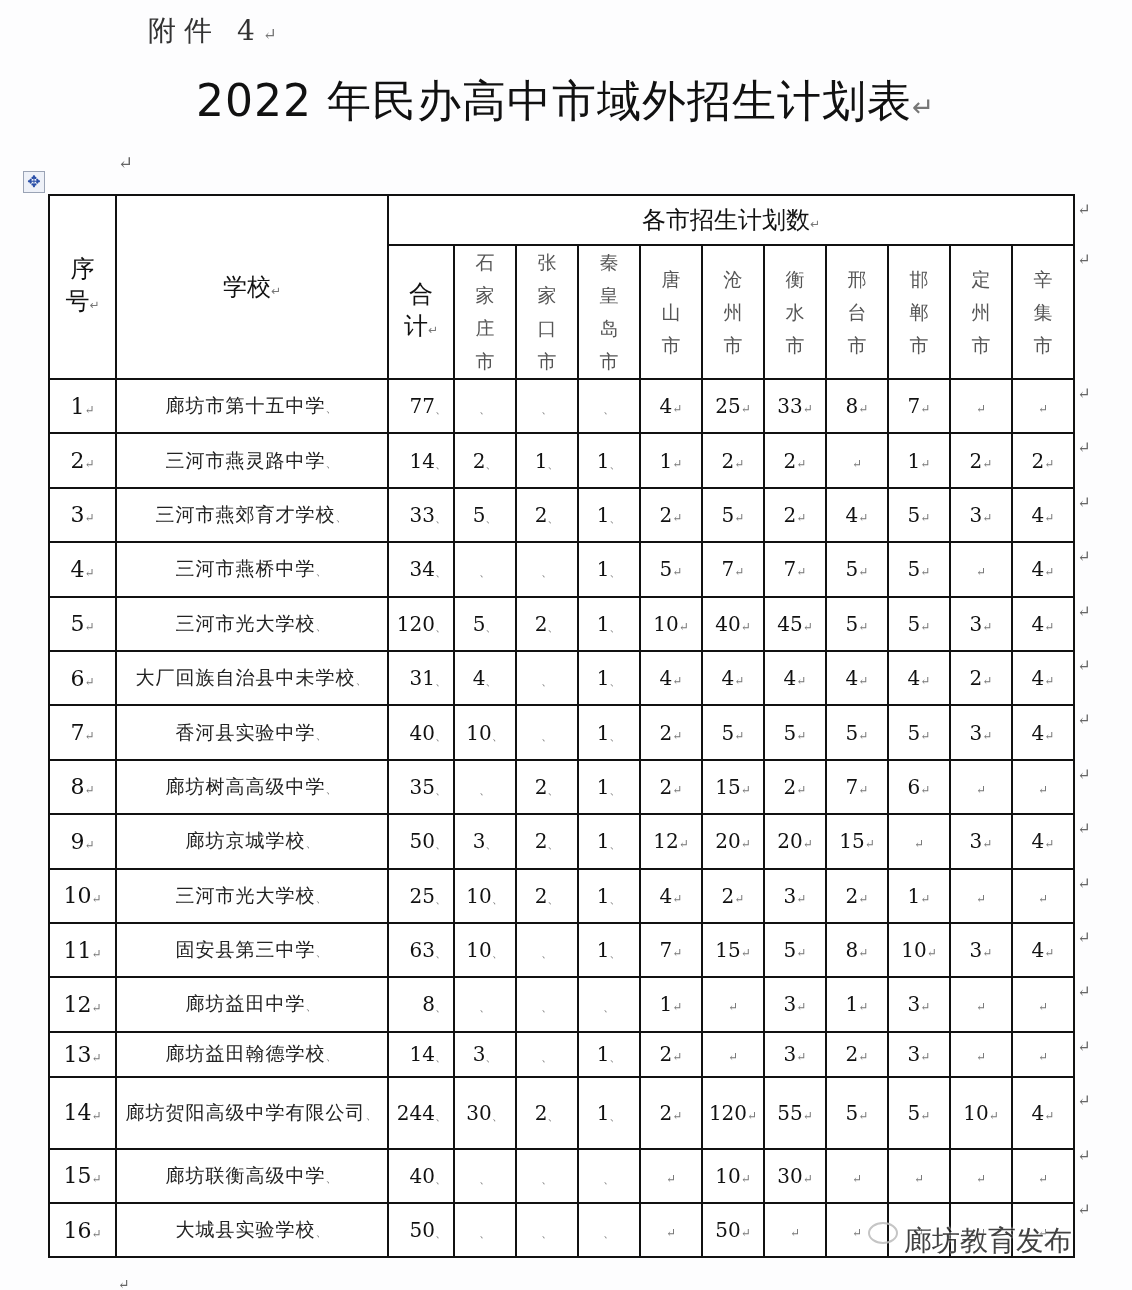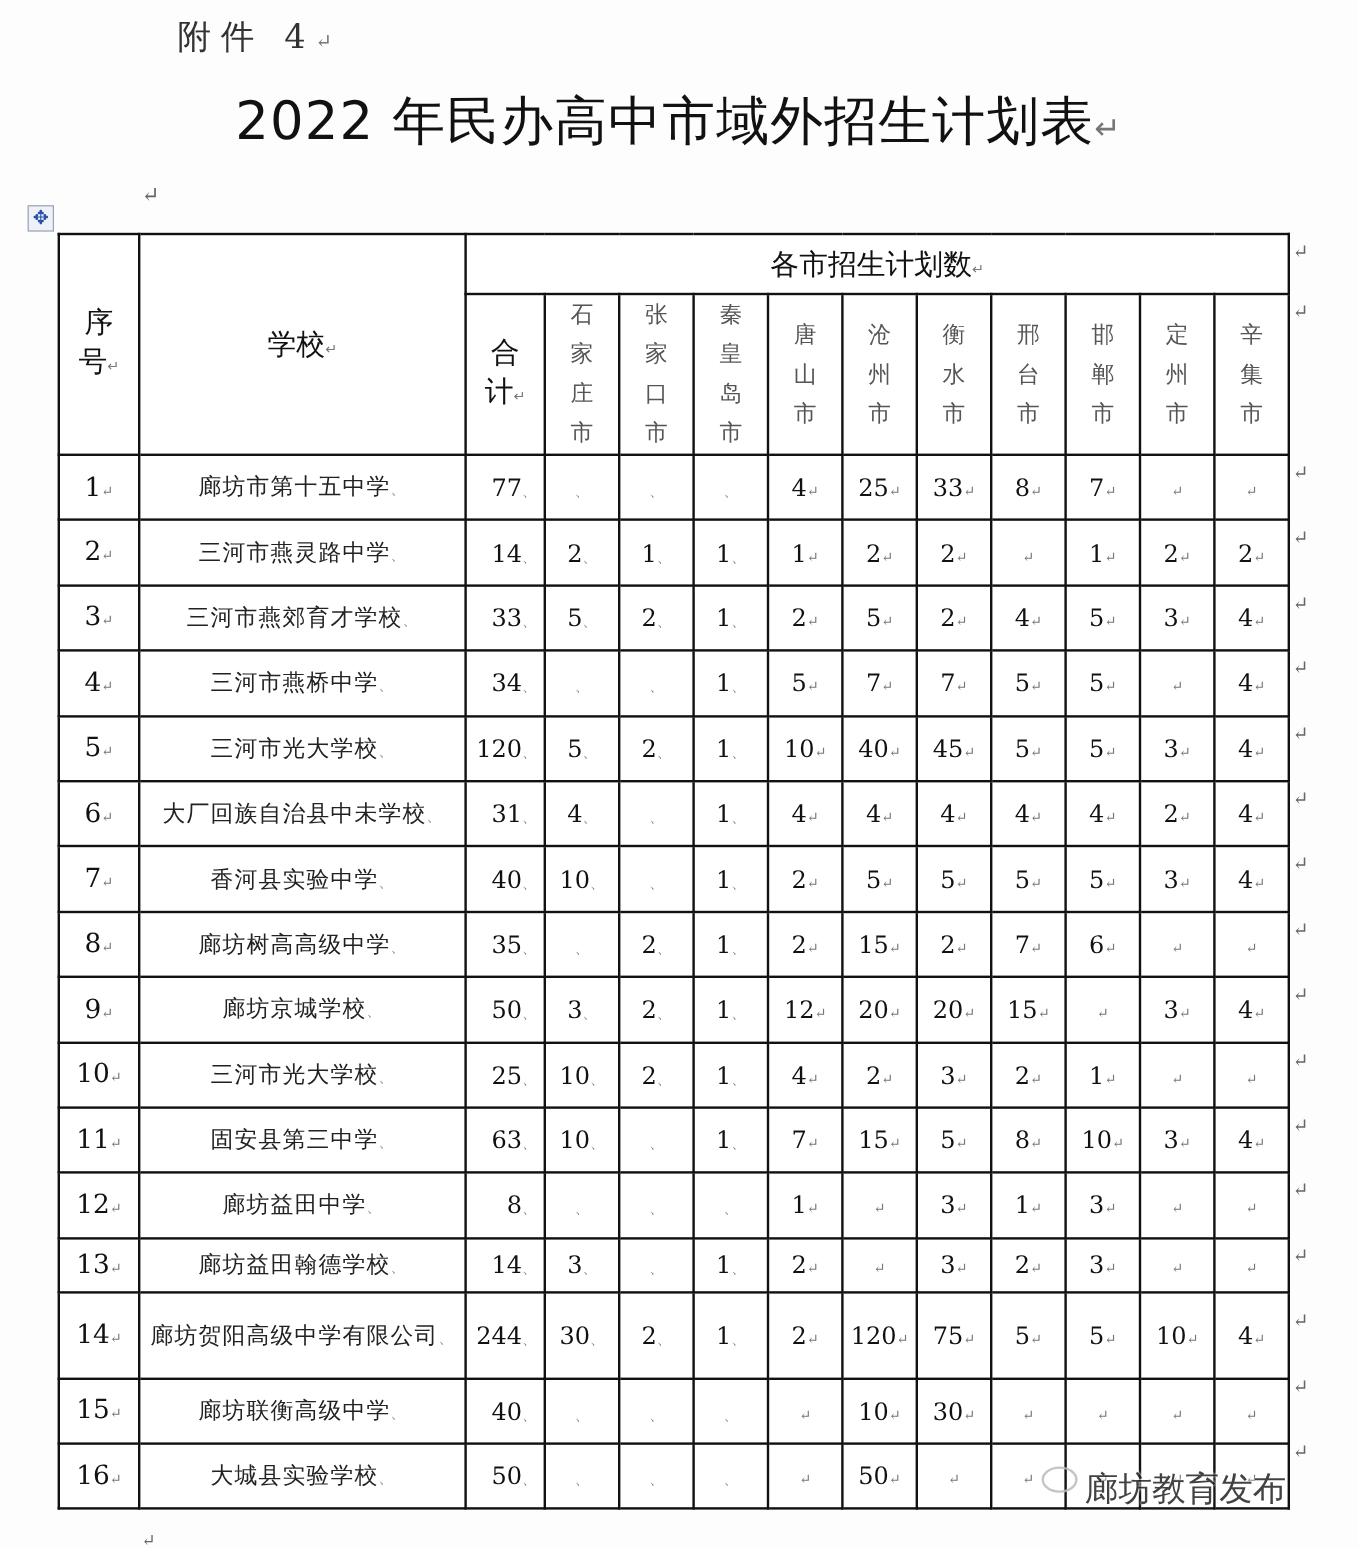--- a/index.html
+++ b/index.html
@@ -358,21 +358,21 @@
       </tr>
       <tr style="height: 72px;">
         <td class="seq"><span>14</span><span class="mk">↵</span></td>
         <td class="school"><span>廊坊贺阳高级中学有限公司</span><span class="mk">、</span></td>
         <td class="num total"><span>244</span><span class="mk">、</span></td>
         <td class="num"><span>30</span><span class="mk">、</span></td>
         <td class="num"><span>2</span><span class="mk">、</span></td>
         <td class="num"><span>1</span><span class="mk">、</span></td>
         <td class="num"><span>2</span><span class="mk">↵</span></td>
         <td class="num"><span>120</span><span class="mk">↵</span></td>
-        <td class="num"><span>75</span><span class="mk">↵</span></td>
+        <td class="num"><span>55</span><span class="mk">↵</span></td>
         <td class="num"><span>5</span><span class="mk">↵</span></td>
         <td class="num"><span>5</span><span class="mk">↵</span></td>
         <td class="num"><span>10</span><span class="mk">↵</span></td>
         <td class="num"><span>4</span><span class="mk">↵</span></td>
       </tr>
       <tr style="height: 54.4px;">
         <td class="seq"><span>15</span><span class="mk">↵</span></td>
         <td class="school"><span>廊坊联衡高级中学</span><span class="mk">、</span></td>
         <td class="num total"><span>40</span><span class="mk">、</span></td>
         <td class="num"><span></span><span class="mk">、</span></td>

